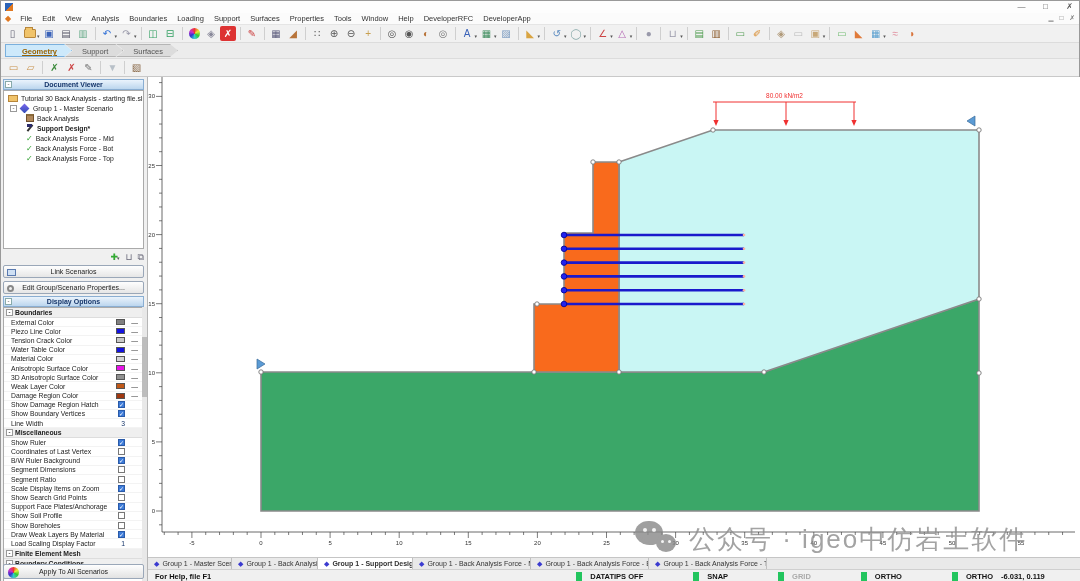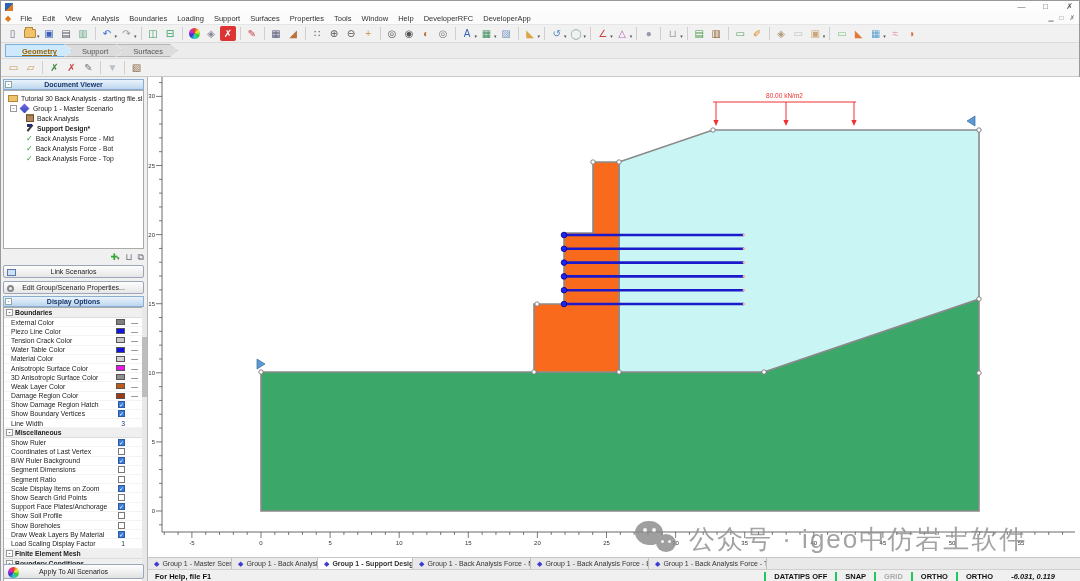--- a/index.html
+++ b/index.html
@@ -110,23 +110,23 @@
   
   .scen-tabs { position:absolute; left:147px; top:556px; width:933px; height:12px; background:#e9e9e9;
     border-top:1px solid #c5c5c5; display:flex; font-size:7px; color:#333; }
   .stab { display:flex; align-items:center; padding:0 6px; border-right:1px solid #c0c0c0; white-space:nowrap; overflow:hidden; }
   .stab .dia { color:#3b3bd0; font-size:7px; margin-right:3px; }
   .stab.active { background:#fff; font-weight:bold; }
   .statusbar { position:absolute; left:147px; top:568px; width:933px; height:13px; background:#f0f0f0;
     border-top:1px solid #cfcfcf; display:flex; align-items:center; font-size:7.5px; color:#111; }
   .statusbar .help { margin-left:7px; font-weight:bold; }
   .statusbar .right { margin-left:auto; display:flex; align-items:center; gap:0; font-weight:bold; }
-  .sseg { padding:0 8px; border-left:2px solid #22c55e; }
+  .sseg { padding:0 8px; border-left:6px solid #22c55e;margin-left:42px; }
   .sseg.off { color:#aaa; }
-  .coords { width:80px; text-align:center; padding-right:16px;font-style:italic; }
+  .coords { width:80px; text-align:left; padding-right:16px; }
 </style>
 </head>
 <body>
 
 <div id="app">
 
   <div class="titlebar">
     <span class="app-logo"></span>
     <span class="win-controls">
       <span>—</span>

